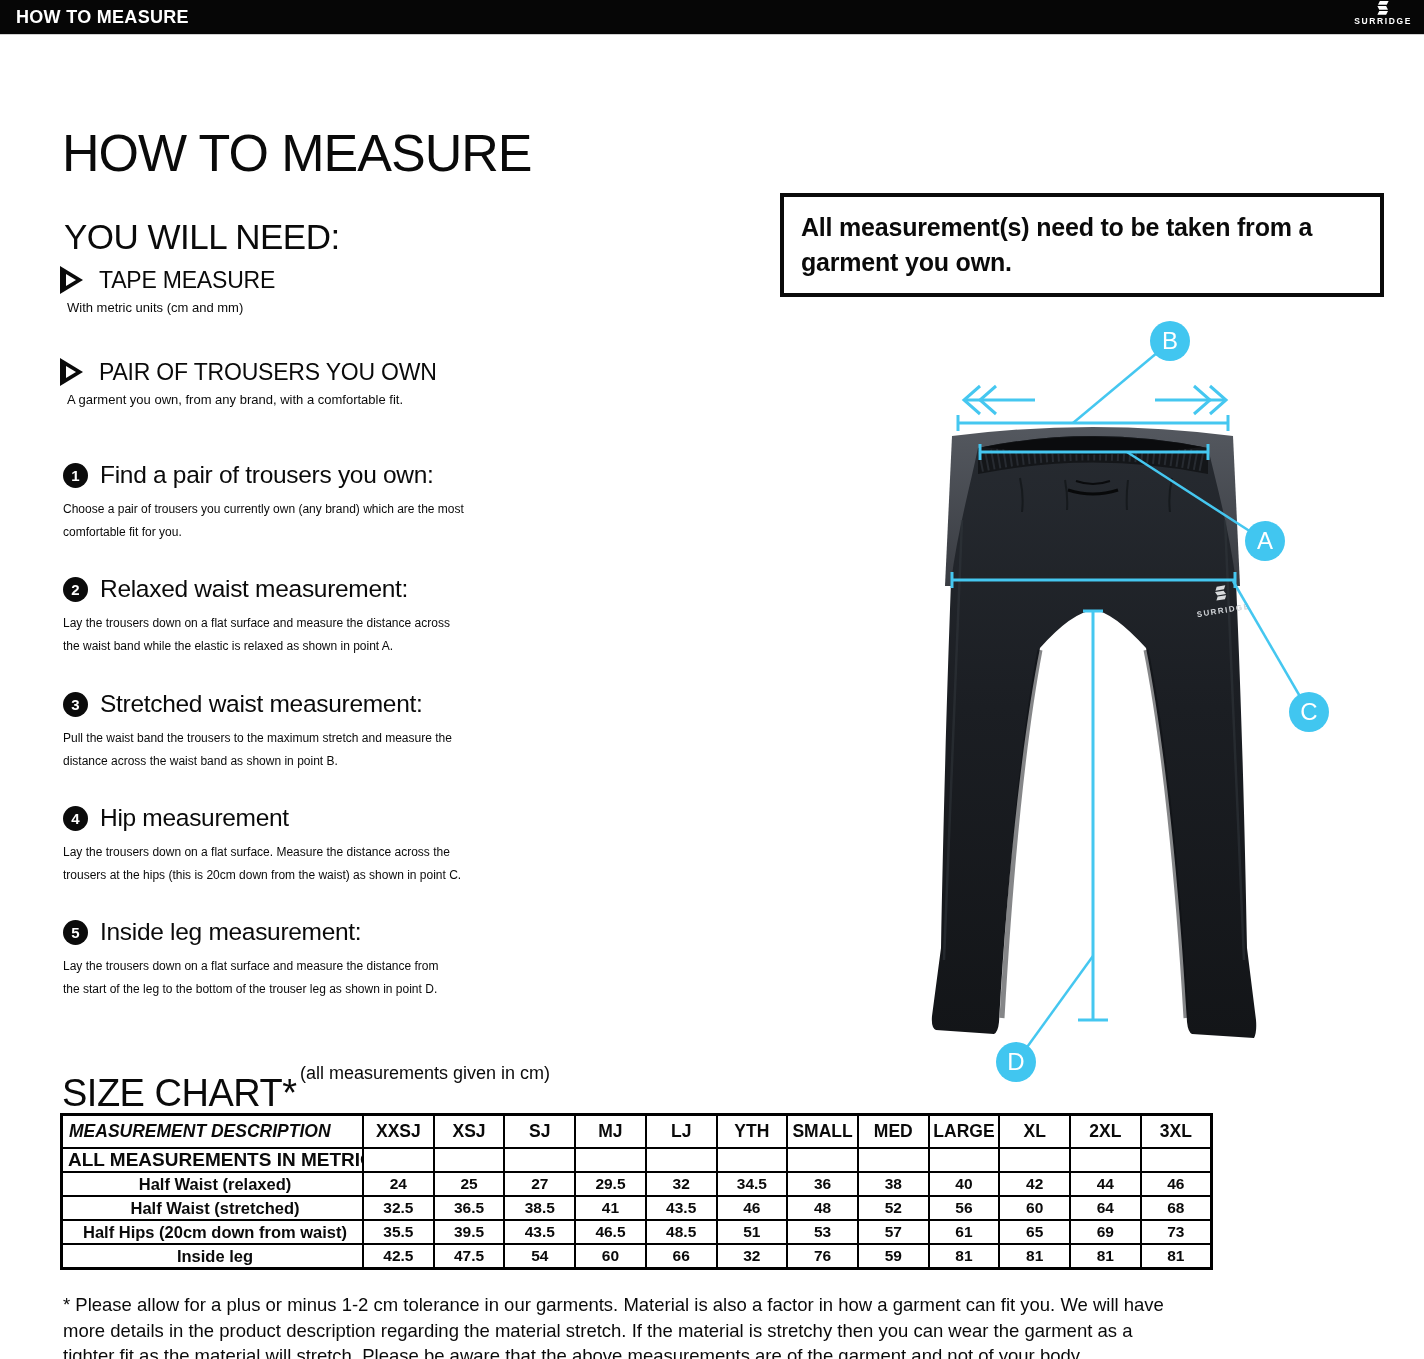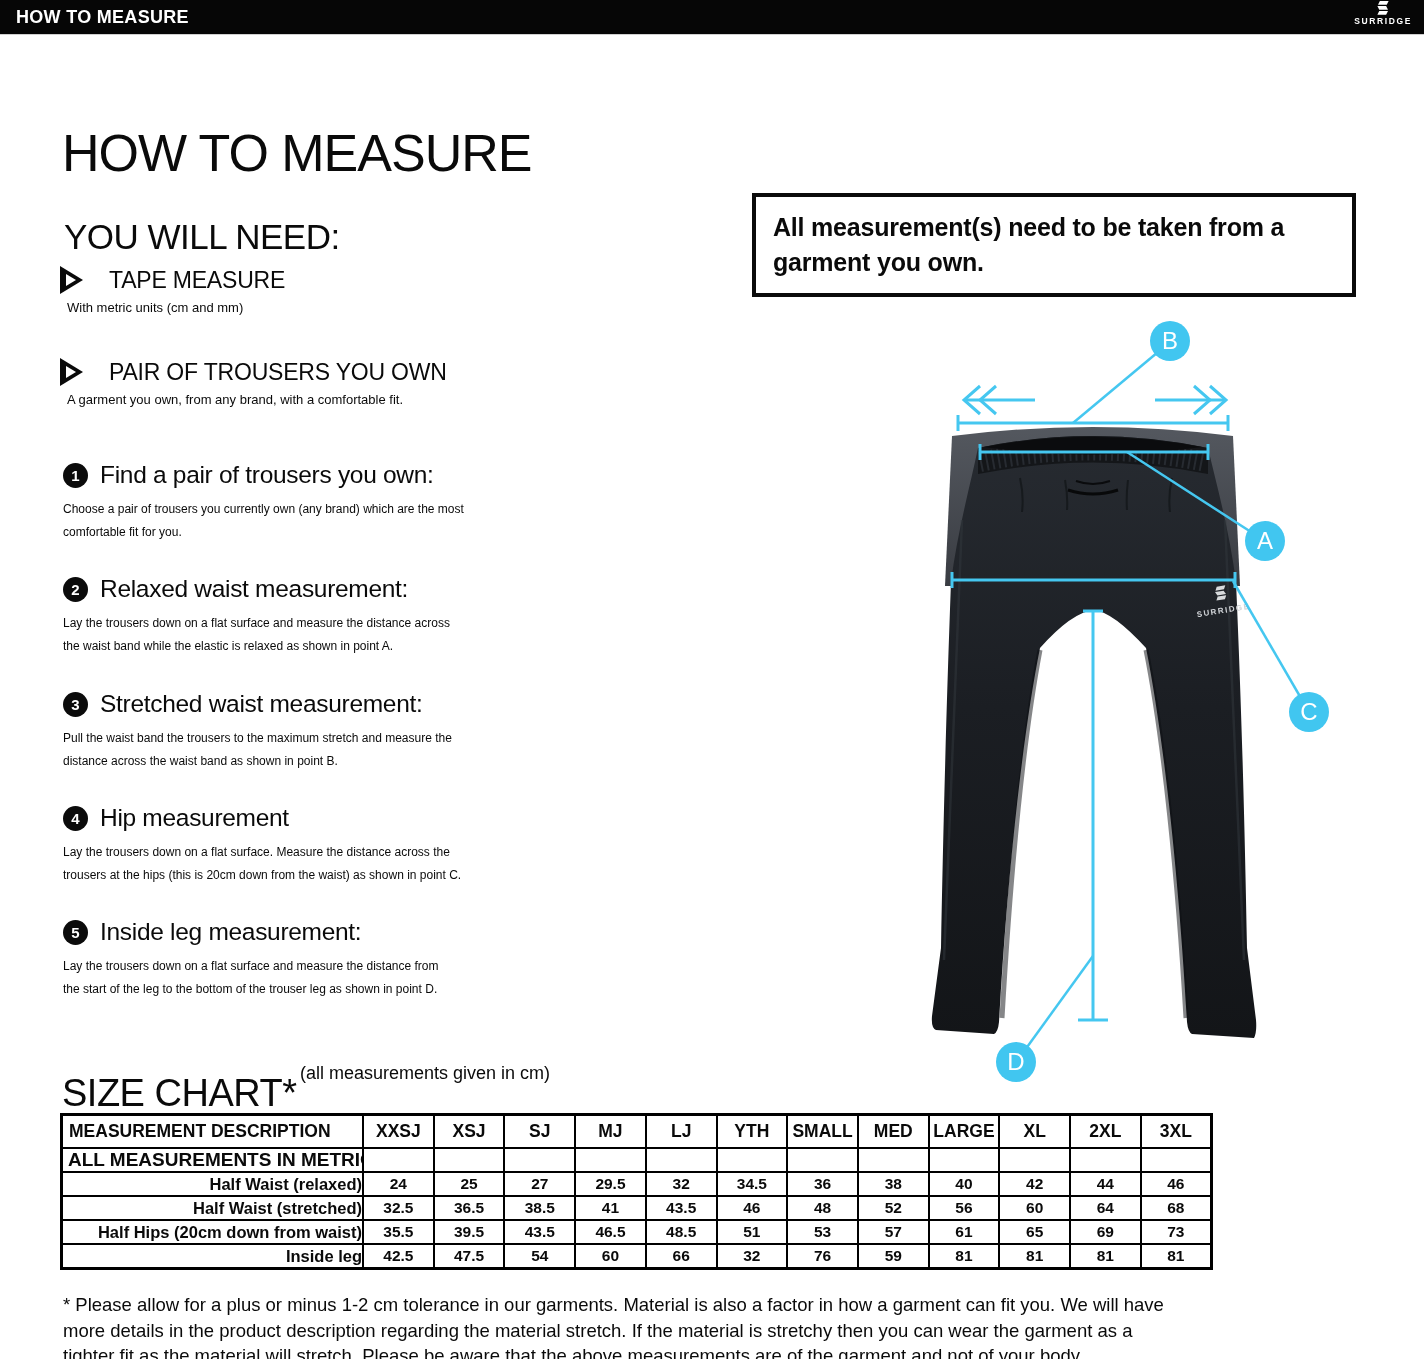--- a/index.html
+++ b/index.html
@@ -12,49 +12,49 @@
     border-bottom:1px solid #cfcfcf;display:flex;align-items:center;}
   .topbar .bartitle{margin-left:16px;font-size:18px;font-weight:700;color:#fff;letter-spacing:.3px;}
   .brand{position:absolute;right:12px;top:1px;display:flex;flex-direction:column;align-items:center;line-height:1;}
   .brand .brandtext{color:#fff;font-size:8.5px;font-weight:700;letter-spacing:1.6px;margin-top:1px;}
   
   .h1{position:absolute;left:62px;top:88px;font-size:52px;font-weight:400;letter-spacing:-1px;white-space:nowrap;}
   .ywn{position:absolute;left:64px;top:188px;font-size:35px;font-weight:400;letter-spacing:-.5px;}
   
   .req{position:absolute;left:58px;width:680px;}
   #req1{top:264px;} #req2{top:356px;}
-  .req .row{display:flex;align-items:center;gap:24px;}
+  .req .row{display:flex;align-items:center;gap:14px;}
   .req .rlabel{font-size:23px;letter-spacing:-.2px;}
   .req .rdesc{font-size:13px;margin:4px 0 0 9px;}
   
   .step{position:absolute;left:63px;width:690px;}
   #step1{top:461px;} #step2{top:575px;} #step3{top:690px;} #step4{top:804px;} #step5{top:918px;}
   .step .head{display:flex;align-items:center;gap:12px;}
   .badge{width:25px;height:25px;border-radius:50%;background:#0b0b0b;color:#fff;
     font-size:15px;font-weight:700;display:flex;align-items:center;justify-content:center;flex:0 0 25px;}
   .step .stitle{font-size:24.5px;letter-spacing:-.3px;white-space:nowrap;text-align:right;}
   .step .sbody{margin-top:9px;font-size:12px;line-height:23px;white-space:pre-line;}
   
-  .callout{position:absolute;left:752px;top:193px;width:604px;height:104px;border:4px solid #0a0a0a;
+  .callout{position:absolute;left:780px;top:193px;width:604px;height:104px;border:4px solid #0a0a0a;
     box-sizing:border-box;display:flex;align-items:center;background:#fff;}
   .callout .ctext{margin-left:17px;font-size:25px;font-weight:700;line-height:35px;white-space:pre-line;letter-spacing:-.2px;}
   
   .figure{position:absolute;left:900px;top:320px;width:480px;height:780px;}
   
   .schead{position:absolute;left:62px;top:1040px;font-size:38px;font-weight:400;letter-spacing:-.5px;}
   .scsub{position:absolute;left:300px;top:1063px;font-size:18px;}
   #size-table{position:absolute;left:60px;top:1113px;width:1153px;border-collapse:collapse;
     table-layout:fixed;border:3px solid #000;}
   #size-table th,#size-table td{border:2px solid #000;font-weight:700;vertical-align:middle;
     overflow:hidden;white-space:nowrap;padding:0;}
   #size-table th{font-size:17.5px;height:31px;text-align:center;}
-  #size-table th:first-child{width:293px;text-align:left;padding-left:6px;}
+  #size-table th:first-child{width:293px;text-align:left;padding-left:6px;font-style:italic;}
   #size-table .note{font-size:19px;padding-left:5px;height:18px;text-align:right;}
   #size-table .noterow td{height:18px;}
-  #size-table .rowlabel{font-size:16.5px;padding-left:5px;height:22px;text-align:right;}
+  #size-table .rowlabel{font-size:16.5px;padding-left:5px;height:22px;text-align:center;}
   #size-table .val{font-size:15.5px;text-align:center;}
   
   .footnote{position:absolute;left:63px;top:1292px;width:1200px;font-size:18.5px;
     line-height:25.5px;white-space:pre-line;}
 </style>
 </head>
 <body>
 
 <header class="topbar">
   <span class="bartitle">HOW TO MEASURE</span>

